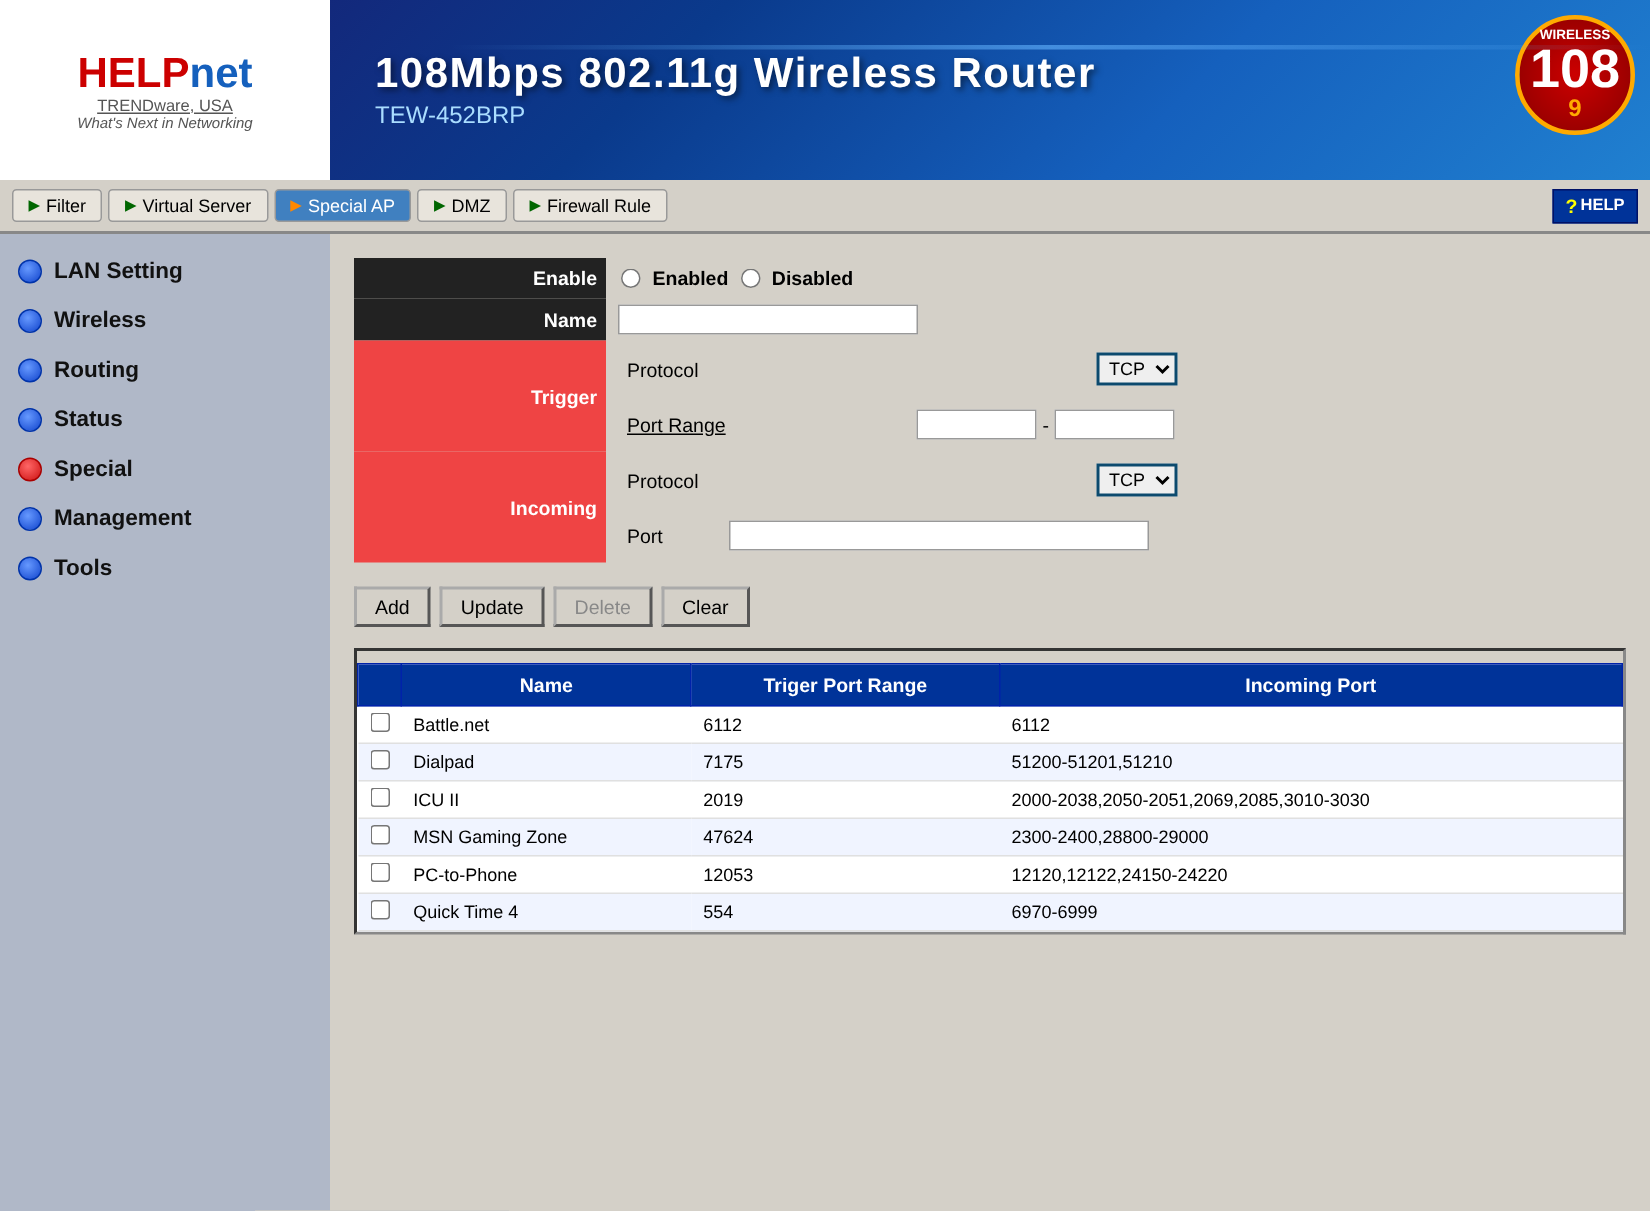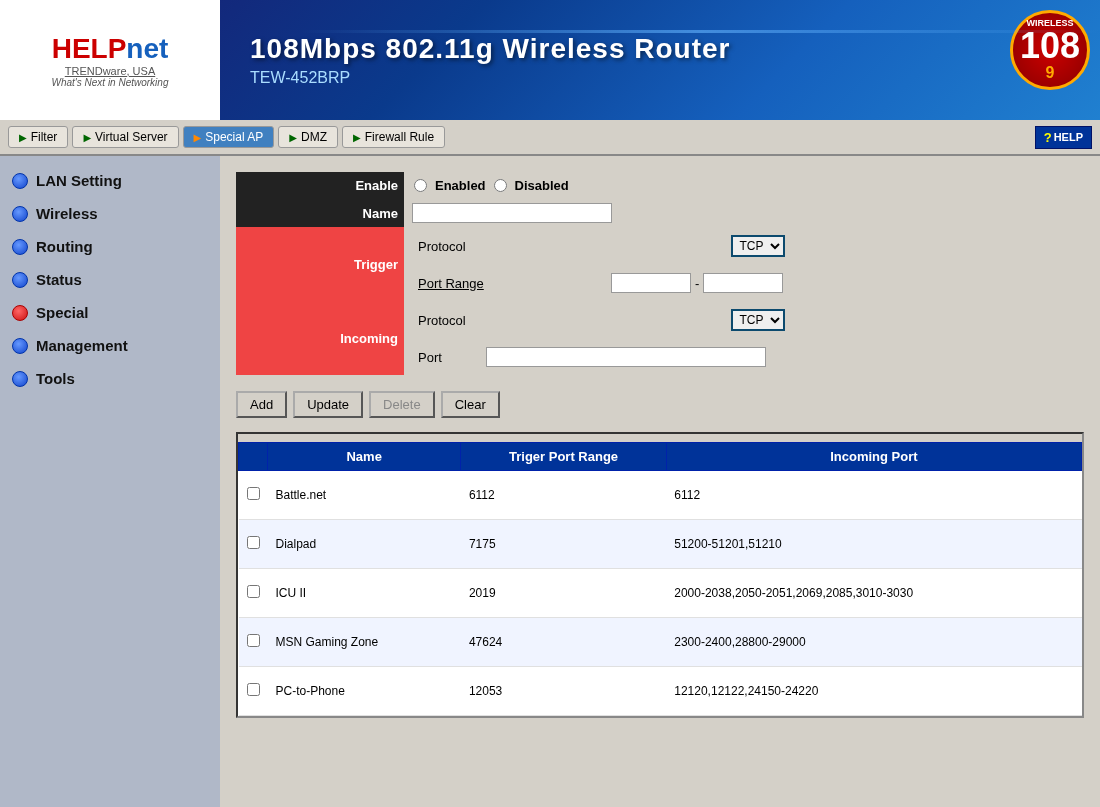--- a/index.html
+++ b/index.html
@@ -229,21 +229,21 @@
     #data-table th {
       background: #003399;
       color: white;
       padding: 6px 8px;
       font-size: 13px;
       font-weight: bold;
       text-align: center;
       border: 1px solid #0022aa;
     }
     #data-table td {
-      padding: 16px 8px;
+      padding: 4px 8px;
       border-bottom: 1px solid #e0e0e0;
       font-size: 12px;
     }
     .table-checkbox-cell { width: 24px; text-align: center; }
     .row-alt { background: #f0f4ff; }
     .row-normal { background: white; }
     #table-container {
       border: 2px inset #888;
     }
   </style>
@@ -478,18 +478,24 @@
               <td>MSN Gaming Zone</td>
               <td>47624</td>
               <td>2300-2400,28800-29000</td>
             </tr>
             <tr class="row-normal">
               <td class="table-checkbox-cell"><input type="checkbox" style=""></td>
               <td>PC-to-Phone</td>
               <td>12053</td>
               <td>12120,12122,24150-24220</td>
             </tr>
+            <tr class="row-alt">
+              <td class="table-checkbox-cell"><input type="checkbox" style=""></td>
+              <td>Quick Time 4</td>
+              <td>554</td>
+              <td>6970-6999</td>
+            </tr>
           </tbody>
       </table>
     </div>
 
   </div>
 </div>
 
 </body></html>

